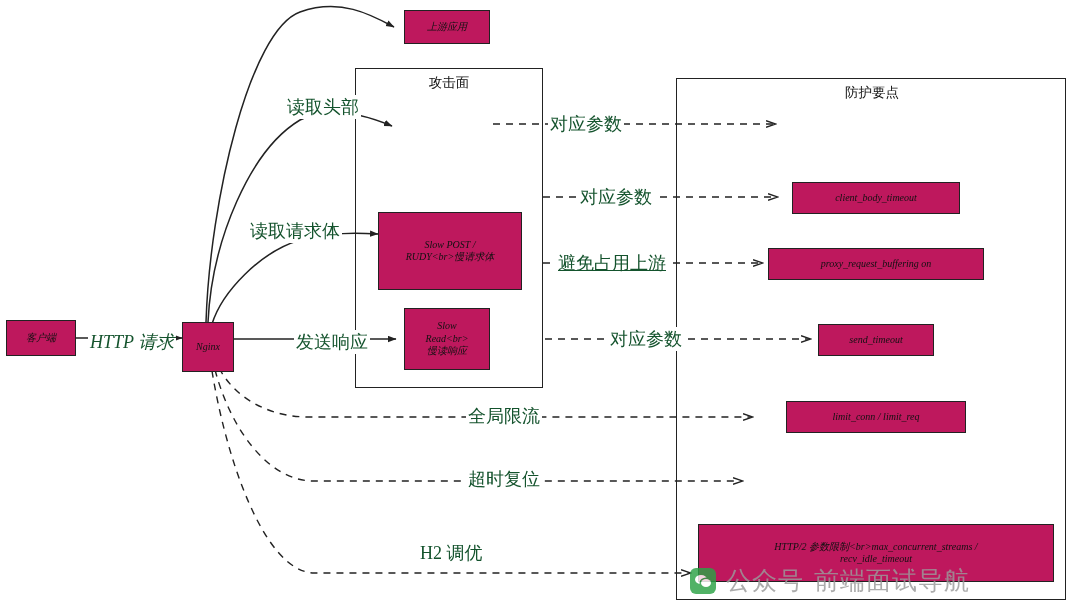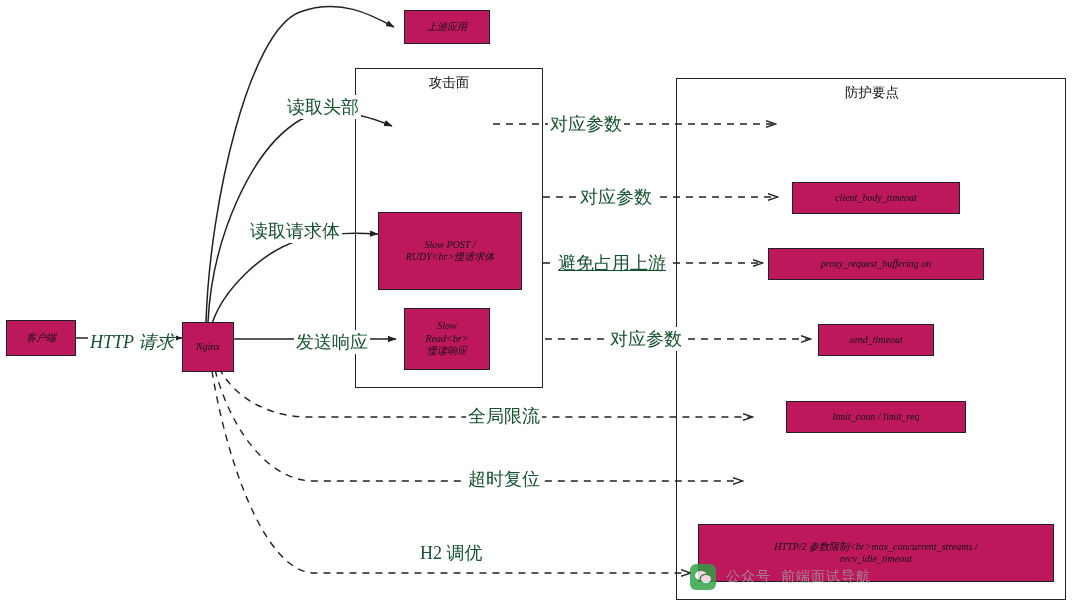--- a/index.html
+++ b/index.html
@@ -98,21 +98,21 @@
     left: 11px;
     top: 11px;
     width: 10px;
     height: 8px;
     border-radius: 50%;
     background: #ffffff;
     box-shadow: 0 0 0 1.5px #2ba245;
   }
   .wm-text {
     font-family: "Liberation Sans", sans-serif;
-    font-size: 14px;
+    font-size: 25px;
     color: #9b9b9b;
     letter-spacing: 1px;
   }
 </style>
 </head>
 <body>
 
 <div id="stage">
 
   <svg class="layer" viewBox="0 0 1080 613">

